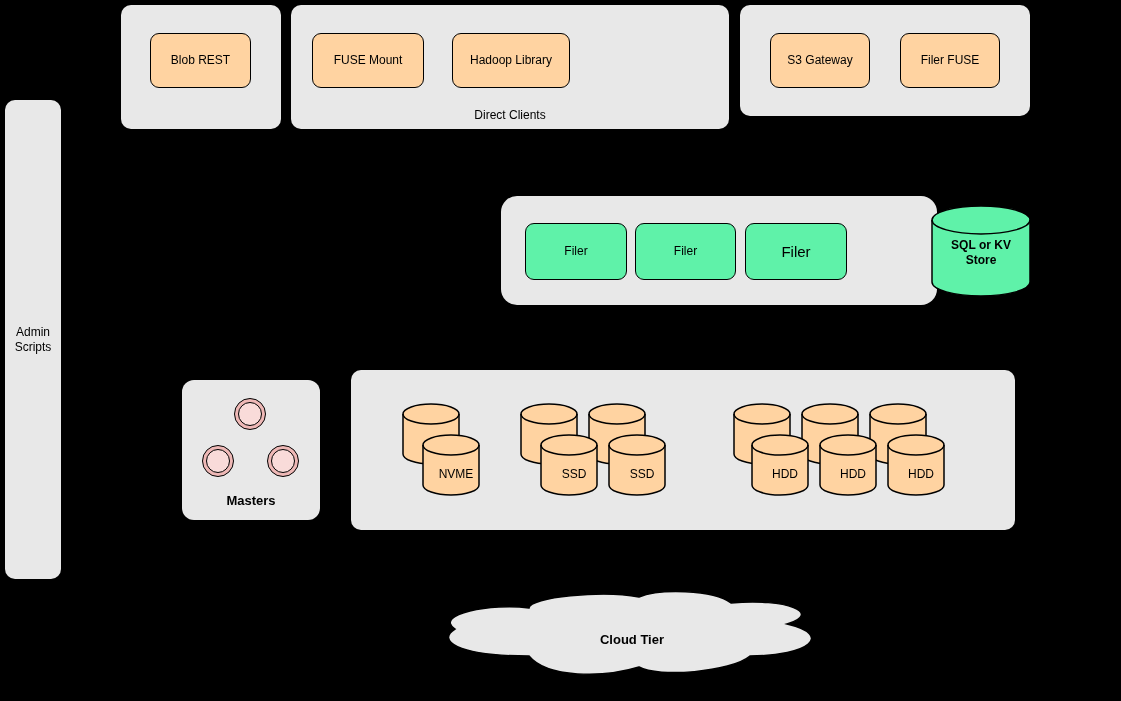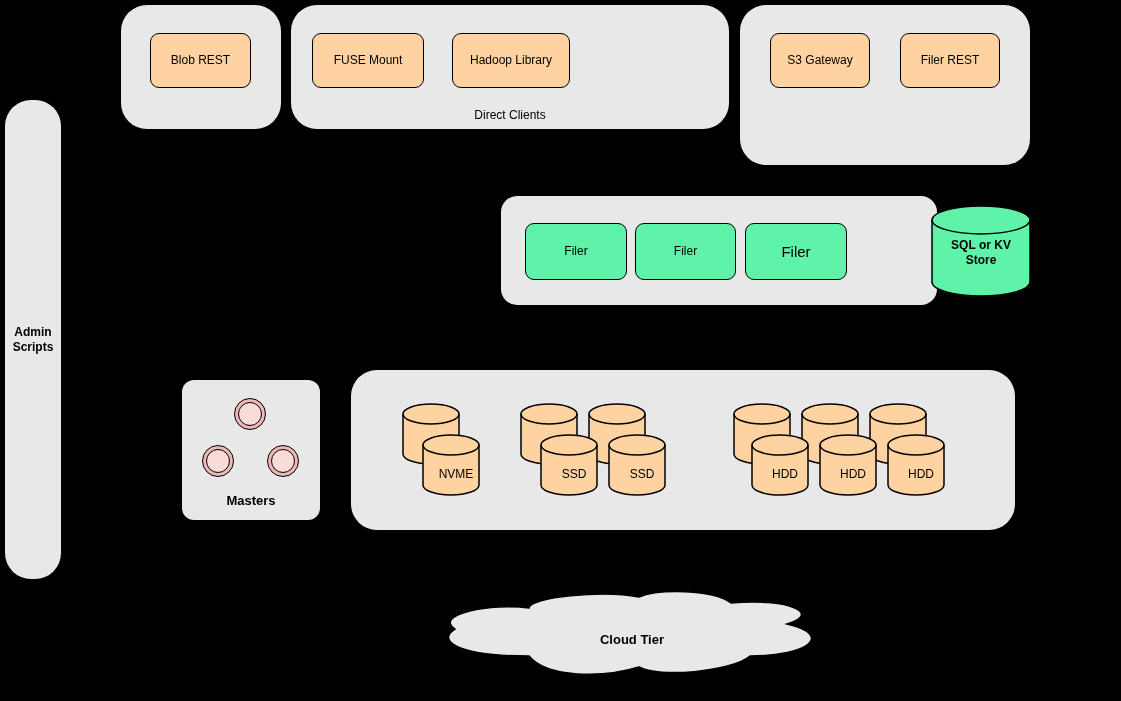--- a/index.html
+++ b/index.html
@@ -11,21 +11,21 @@
   .stage {
     position: relative;
     width: 1121px;
     height: 701px;
     background: var(--bg, #000);
     overflow: hidden;
   }
   .box {
     position: absolute;
     background: var(--panel, #e8e8e8);
-    border-radius: 26px;
+    border-radius: 10px;
   }
   .btn {
     position: absolute;
     display: flex;
     align-items: center;
     justify-content: center;
     border: 1.5px solid #000;
     border-radius: 9px;
     font-size: 12px;
     text-align: center;
@@ -42,21 +42,21 @@
     text-align: center;
     font-size: 12px;
   }
   .panel-label {
     display: flex;
     align-items: center;
     justify-content: center;
     height: 100%;
     padding: 0 6px;
     text-align: center;
-    font-weight: 700;
+    font-weight: 400;
     font-size: 12px;
     line-height: 1.25;
     box-sizing: border-box;
   }
   .bold-label {
     position: absolute;
     left: 0; right: 0;
     text-align: center;
     font-weight: 700;
     font-size: 13px;
@@ -127,26 +127,26 @@
   <div class="box" style="left:291px; top:5px; width:438px; height:124px;">
     <div class="btn orange" style="left:21px; top:28px; width:112px; height:55px;">
       <span>FUSE Mount</span>
     </div>
     <div class="btn orange" style="left:161px; top:28px; width:118px; height:55px;">
       <span>Hadoop Library</span>
     </div>
     <div class="caption" style="bottom:7px;">Direct Clients</div>
   </div>
 
-  <div class="box" style="left:740px; top:5px; width:290px; height:160px;">
+  <div class="box" style="left:740px; top:5px; width:290px; height:111px;">
     <div class="btn orange" style="left:30px; top:28px; width:100px; height:55px;">
       <span>S3 Gateway</span>
     </div>
     <div class="btn orange" style="left:160px; top:28px; width:100px; height:55px;">
-      <span>Filer REST</span>
+      <span>Filer FUSE</span>
     </div>
   </div>
 
   <div class="box" style="left:501px; top:196px; width:436px; height:109px; border-radius:16px;">
     <div class="btn green" style="left:24px; top:27px; width:102px; height:57px;">
       <span>Filer</span>
     </div>
     <div class="btn green" style="left:134px; top:27px; width:101px; height:57px;">
       <span>Filer</span>
     </div>

